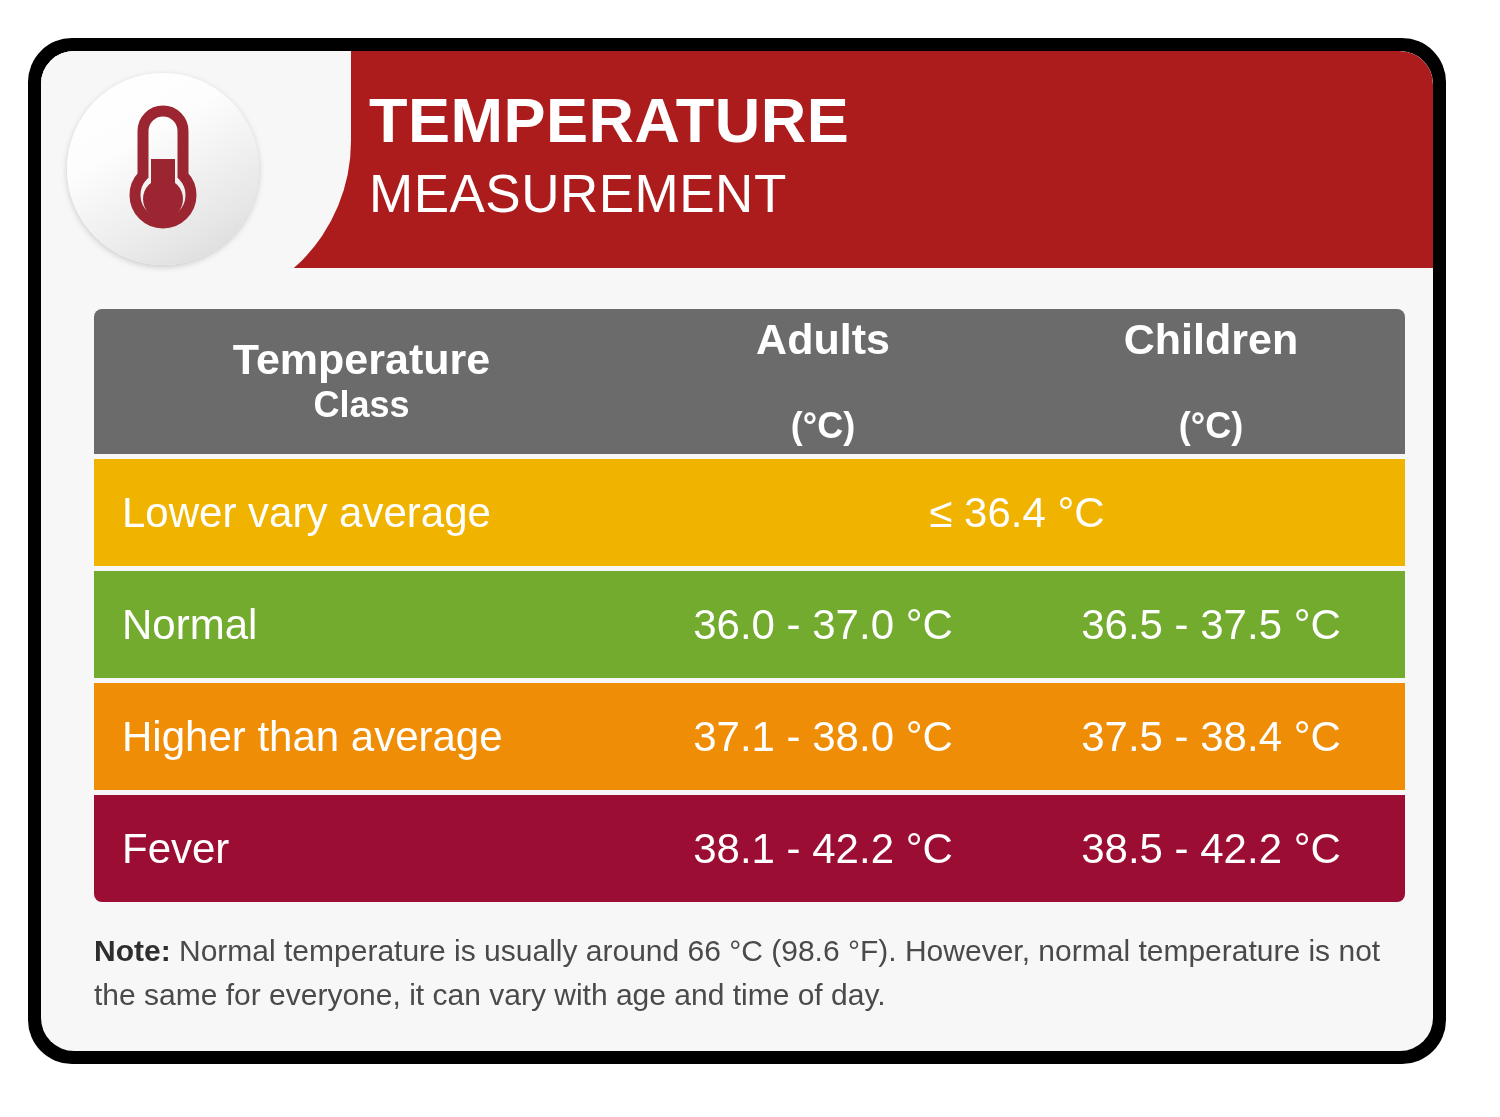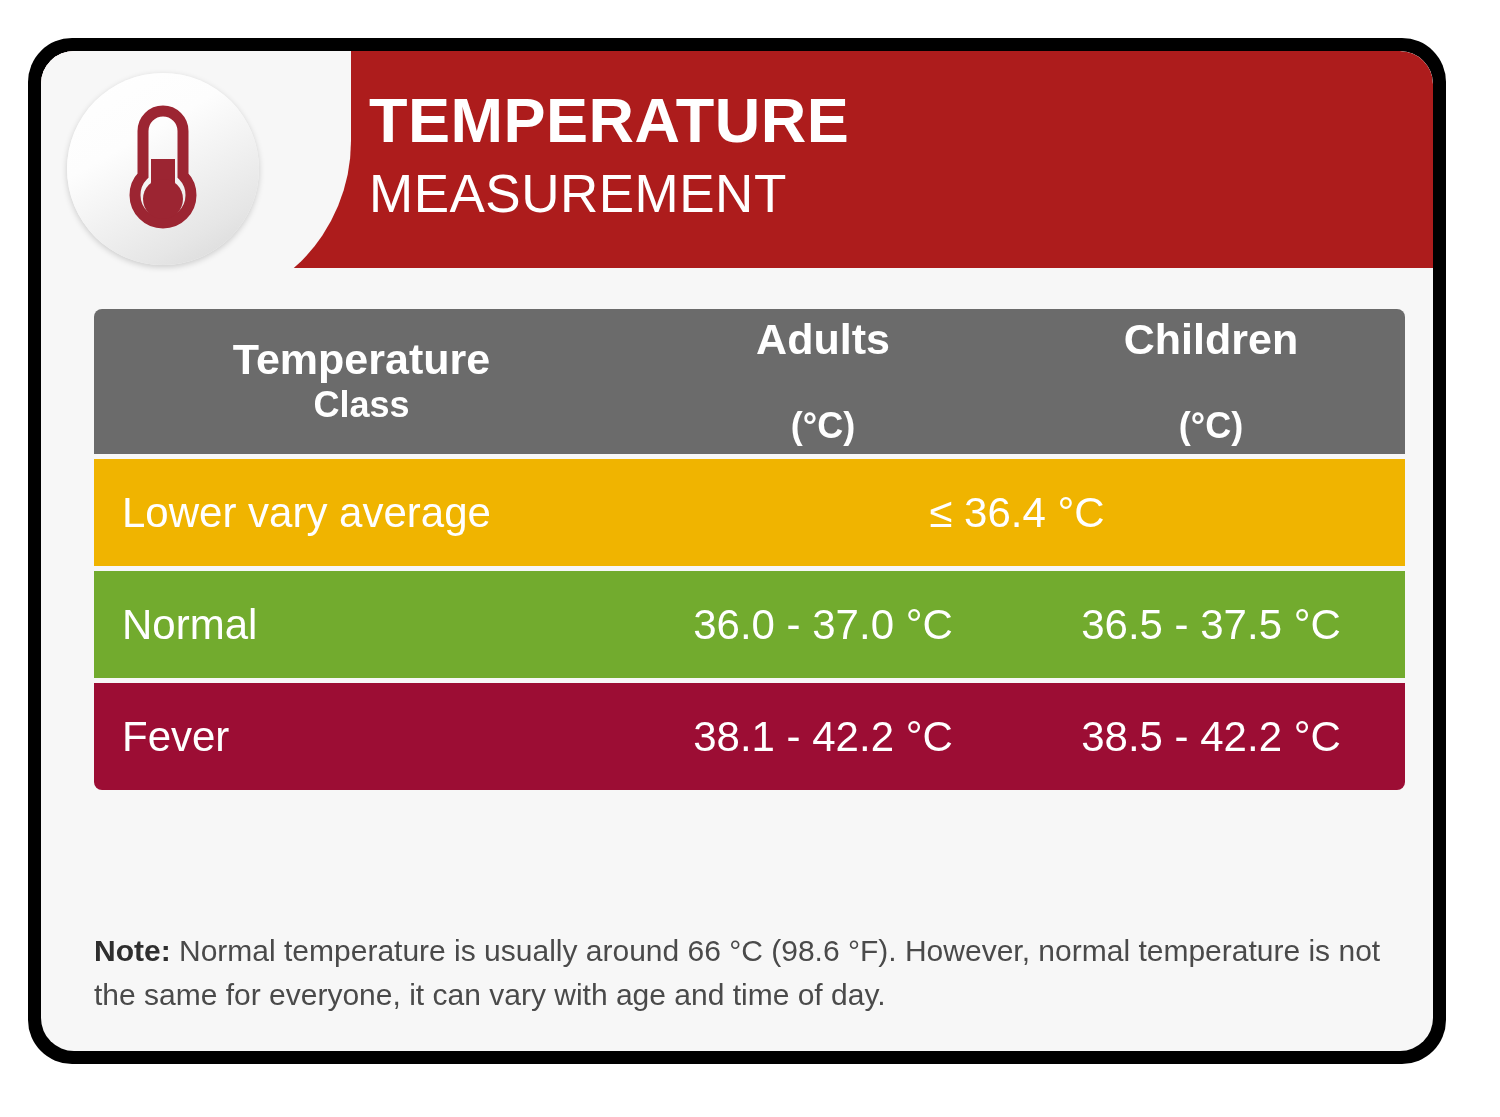--- a/index.html
+++ b/index.html
@@ -255,20 +255,25 @@
           <div class="cell-class">Lower vary average</div>
           <div class="cell-num">≤ 36.4 °C</div>
         </div>
 
         <div class="trow data-row row-normal">
           <div class="cell-class">Normal</div>
           <div class="cell-num">36.0 - 37.0 °C</div>
           <div class="cell-num">36.5 - 37.5 °C</div>
         </div>
 
+        <div class="trow data-row row-higher">
+          <div class="cell-class">Higher than average</div>
+          <div class="cell-num">37.1 - 38.0 °C</div>
+          <div class="cell-num">37.5 - 38.4 °C</div>
+        </div>
 
         <div class="trow data-row row-fever">
           <div class="cell-class">Fever</div>
           <div class="cell-num">38.1 - 42.2 °C</div>
           <div class="cell-num">38.5 - 42.2 °C</div>
         </div>
 
       </div>
 
       <div class="note">

